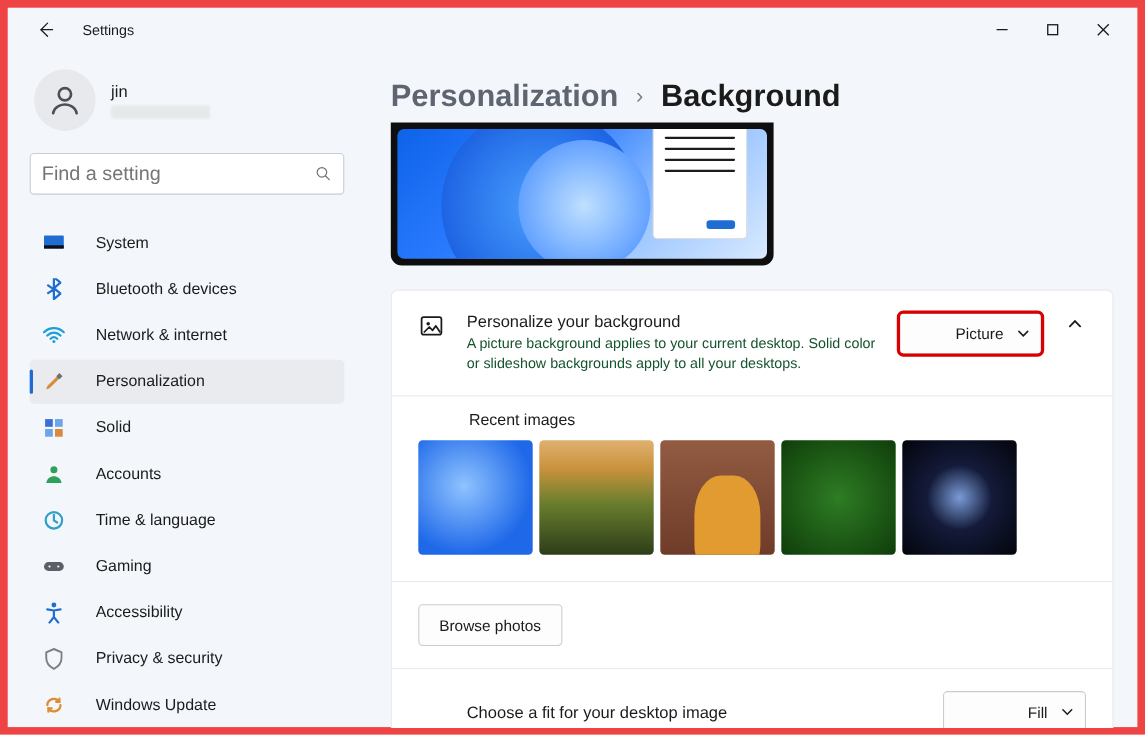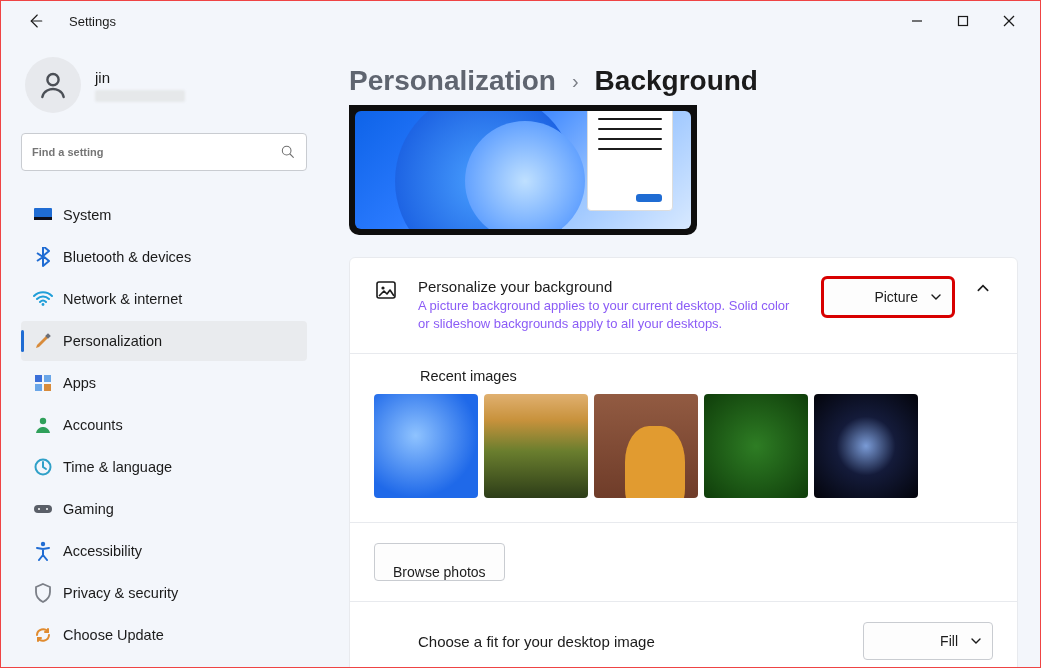--- a/index.html
+++ b/index.html
@@ -1,37 +1,37 @@
 <!DOCTYPE html>
 <html><head>
 <meta charset="utf-8">
 <style>
   * { box-sizing: border-box; margin: 0; padding: 0; font-family: "Segoe UI", Arial, sans-serif; }
   html, body { width: 1041px; height: 668px; background: #f3f6fb; overflow: hidden; color: #1b1b1b; }
-  .window { width: 100%; height: 100%; border: 1px solid #ef4444; position: relative; background: #f3f6fb; }
+  .window { width: 100%; height: 100%; border: 7px solid #ef4444; position: relative; background: #f3f6fb; }
   
   .titlebar { height: 40px; display: flex; align-items: center; justify-content: space-between; padding: 0 8px 0 24px; }
   .titlebar-left { display: flex; align-items: center; gap: 24px; }
   .back-btn { width: 20px; height: 20px; display:flex; align-items:center; justify-content:center; cursor:pointer; }
   .app-title { font-size: 13px; }
   .win-controls { display: flex; }
   .win-btn { width: 46px; height: 32px; display:flex; align-items:center; justify-content:center; cursor:pointer; font-size:14px; }
   
   .body { display: flex; height: calc(100% - 40px); }
   .sidebar { width: 320px; padding: 8px 14px 0 20px; display:flex; flex-direction:column; gap: 6px; }
   .user-block { display:flex; align-items:center; gap: 14px; margin: 8px 0 14px 4px; }
   .avatar { width: 56px; height: 56px; border-radius: 50%; background: #e7e9ed; display:flex; align-items:center; justify-content:center; }
   .user-info { display:flex; flex-direction:column; }
   .user-name { font-size: 15px; }
   .user-sub { width: 90px; height: 12px; background: #e6e8ea; margin-top:4px; border-radius:2px; filter: blur(1px); }
   .search-wrap { display:flex; align-items:center; border:1px solid #c9ccd1; border-radius:4px; background:#fff; height:38px; padding: 0 10px; margin-bottom: 18px; }
-  .search-input { flex:1; border:none; outline:none; font-size:11px; background:transparent; color:#3b82f6;font-weight:bold; }
+  .search-input { flex:1; border:none; outline:none; font-size:18px; background:transparent; color:#3b82f6; }
   .search-icon { width:16px; height:16px; opacity:.7; }
   .nav { display:flex; flex-direction:column; gap:2px; }
-  .nav-item { display:flex; align-items:center; gap:10px; height:40px; padding: 0 12px; border-radius:4px; cursor:pointer; font-size:14.5px; }
+  .nav-item { display:flex; align-items:center; gap:28px; height:40px; padding: 0 12px; border-radius:4px; cursor:pointer; font-size:14.5px; }
   .nav-item .icon { width:20px; height:20px; display:flex; align-items:center; justify-content:center; }
   .nav-item.selected { background: #e9ebee; position:relative; }
   .nav-item.selected::before { content:""; position:absolute; left:0; top:9px; bottom:9px; width:3px; background:#1f6cd3; border-radius:2px; }
   
   .main { flex:1; padding: 24px 22px 0 28px; overflow-y:auto; }
   .breadcrumb { display:flex; align-items:center; gap:16px; font-size:28px; margin-bottom:8px; }
   .bc-parent { color:#5f6570; font-weight:600; cursor:pointer; }
   .bc-sep { color:#7b7f87; font-size:20px; }
   .bc-current { font-weight:650; }
   .preview { width: 348px; height: 130px; background:#0e0e0e; border-radius: 0 0 10px 10px; padding:6px; margin-bottom:22px; position:relative; }
@@ -43,36 +43,36 @@
   .preview-card .line { height:2px; background:#1c1c1c; border-radius:1px; }
   .preview-card .btn { width:26px; height:8px; background:#1f6cd3; border-radius:3px; align-self:flex-end; margin-top:auto; }
   
   .panel { background:#fff; border:1px solid #e8eaee; border-radius:6px; }
   .panel-row { display:flex; align-items:center; padding:20px 24px; gap:20px; border-top:1px solid #e8eaee; }
   .panel-row:first-child { border-top:none; }
   .panel-row.flex-start { align-items:flex-start; }
   .row-icon { width:24px; height:24px; display:flex; align-items:center; justify-content:center; flex-shrink:0; }
   .row-text { flex:1; }
   .row-title { font-size:15px; }
-  .row-sub { font-size:13px; color:#8b5cf6; margin-top:2px; max-width:420px; line-height:1.4; }
+  .row-sub { font-size:13px; color:#14532d; margin-top:2px; max-width:420px; line-height:1.4; }
   .dropdown { border:1px solid #c9ccd1; border-radius:4px; background:#fdfdfd; height:38px; min-width:130px; padding:0 34px 0 14px; display:flex; align-items:center; font-size:14px; position:relative; cursor:pointer;justify-content:flex-end; }
   .dropdown.highlight { outline:3px solid #d80000; outline-offset:-1px; }
   .dropdown .chev { position:absolute; right:10px; top:50%; transform:translateY(-50%); }
   .expand-chev { width:20px; height:20px; display:flex; align-items:center; justify-content:center; cursor:pointer; color:#444; }
   .recent-section { padding: 14px 24px 24px; border-top:1px solid #e8eaee; }
   .recent-title { font-size:14.5px; margin:0 0 10px 46px; }
   .thumbs { display:flex; gap:6px; margin-left:0; }
   .thumb { width:104px; height:104px; border-radius:4px; cursor:pointer; flex-shrink:0; background-size:cover; background-position:center; }
   .thumb1 { background: radial-gradient(circle at 40% 40%, #8fc3ff, #1f69e9 70%); }
   .thumb2 { background: linear-gradient(#e0b070 0%,#c8923c 25%,#6a7e2e 55%,#2d3d18 100%); }
   .thumb3 { background: linear-gradient(#925b42,#6f3c29); position:relative; overflow:hidden; }
   .thumb3::after{content:"";position:absolute;left:30%;top:30%;width:60px;height:90px;background:#e19b30;border-radius:40% 40% 30% 30%;}
   .thumb4 { background: radial-gradient(circle,#2e7d24,#0f3d0a); }
   .thumb5 { background: radial-gradient(ellipse at 50% 50%, #7a9bd6 0%, #141b3a 40%, #03040b 100%); }
-  .browse-btn { border:1px solid #c9ccd1; border-radius:4px; background:#fdfdfd; height:38px; padding:0 18px; display:flex; align-items:flex-end; font-size:14px; cursor:pointer; }
+  .browse-btn { border:1px solid #c9ccd1; border-radius:4px; background:#fdfdfd; height:38px; padding:0 18px; display:flex; align-items:center; font-size:14px; cursor:pointer; }
   svg { display:block; }
   .main::-webkit-scrollbar{width:8px;} .main::-webkit-scrollbar-thumb{background:#c9ccd1;border-radius:4px;}
 </style>
 </head>
 <body>
 
 <div class="window">
 
   <div class="titlebar">
     <div class="titlebar-left">
@@ -166,21 +166,21 @@
         </div>
         <div class="nav-item">
           <span class="icon">
               <svg width="18" height="18" viewBox="0 0 18 18">
                 <rect x="1" y="1" width="7" height="7" fill="#3b6fd8"></rect>
                 <rect x="10" y="1" width="7" height="7" fill="#6aa6e8"></rect>
                 <rect x="1" y="10" width="7" height="7" fill="#6aa6e8"></rect>
                 <rect x="10" y="10" width="7" height="7" fill="#d88b3b"></rect>
               </svg>
             </span>
-          <span>Apps</span>
+          <span>Solid</span>
         </div>
         <div class="nav-item">
           <span class="icon">
               <svg width="18" height="18" viewBox="0 0 18 18">
                 <circle cx="9" cy="5" r="3.2" fill="#2fa05a"></circle>
                 <path d="M2 17c1-5 5-6 7-6s6 1 7 6" fill="#2fa05a"></path>
               </svg>
             </span>
           <span>Accounts</span>
         </div>
@@ -220,21 +220,21 @@
             </span>
           <span>Privacy &amp; security</span>
         </div>
         <div class="nav-item">
           <span class="icon">
               <svg width="18" height="18" viewBox="0 0 18 18">
                 <path d="M3 9a6 6 0 0 1 11-3M15 9a6 6 0 0 1-11 3" stroke="#e08b2f" stroke-width="2" fill="none" stroke-linecap="round"></path>
                 <path d="M14 3v3h-3M4 15v-3h3" stroke="#e08b2f" stroke-width="2" fill="none" stroke-linecap="round"></path>
               </svg>
             </span>
-          <span>Choose Update</span>
+          <span>Windows Update</span>
         </div>
       </div>
     </div>
 
     <div class="main">
       <div class="breadcrumb">
         <span class="bc-parent">Personalization</span>
         <span class="bc-sep">›</span>
         <span class="bc-current">Background</span>
       </div>

